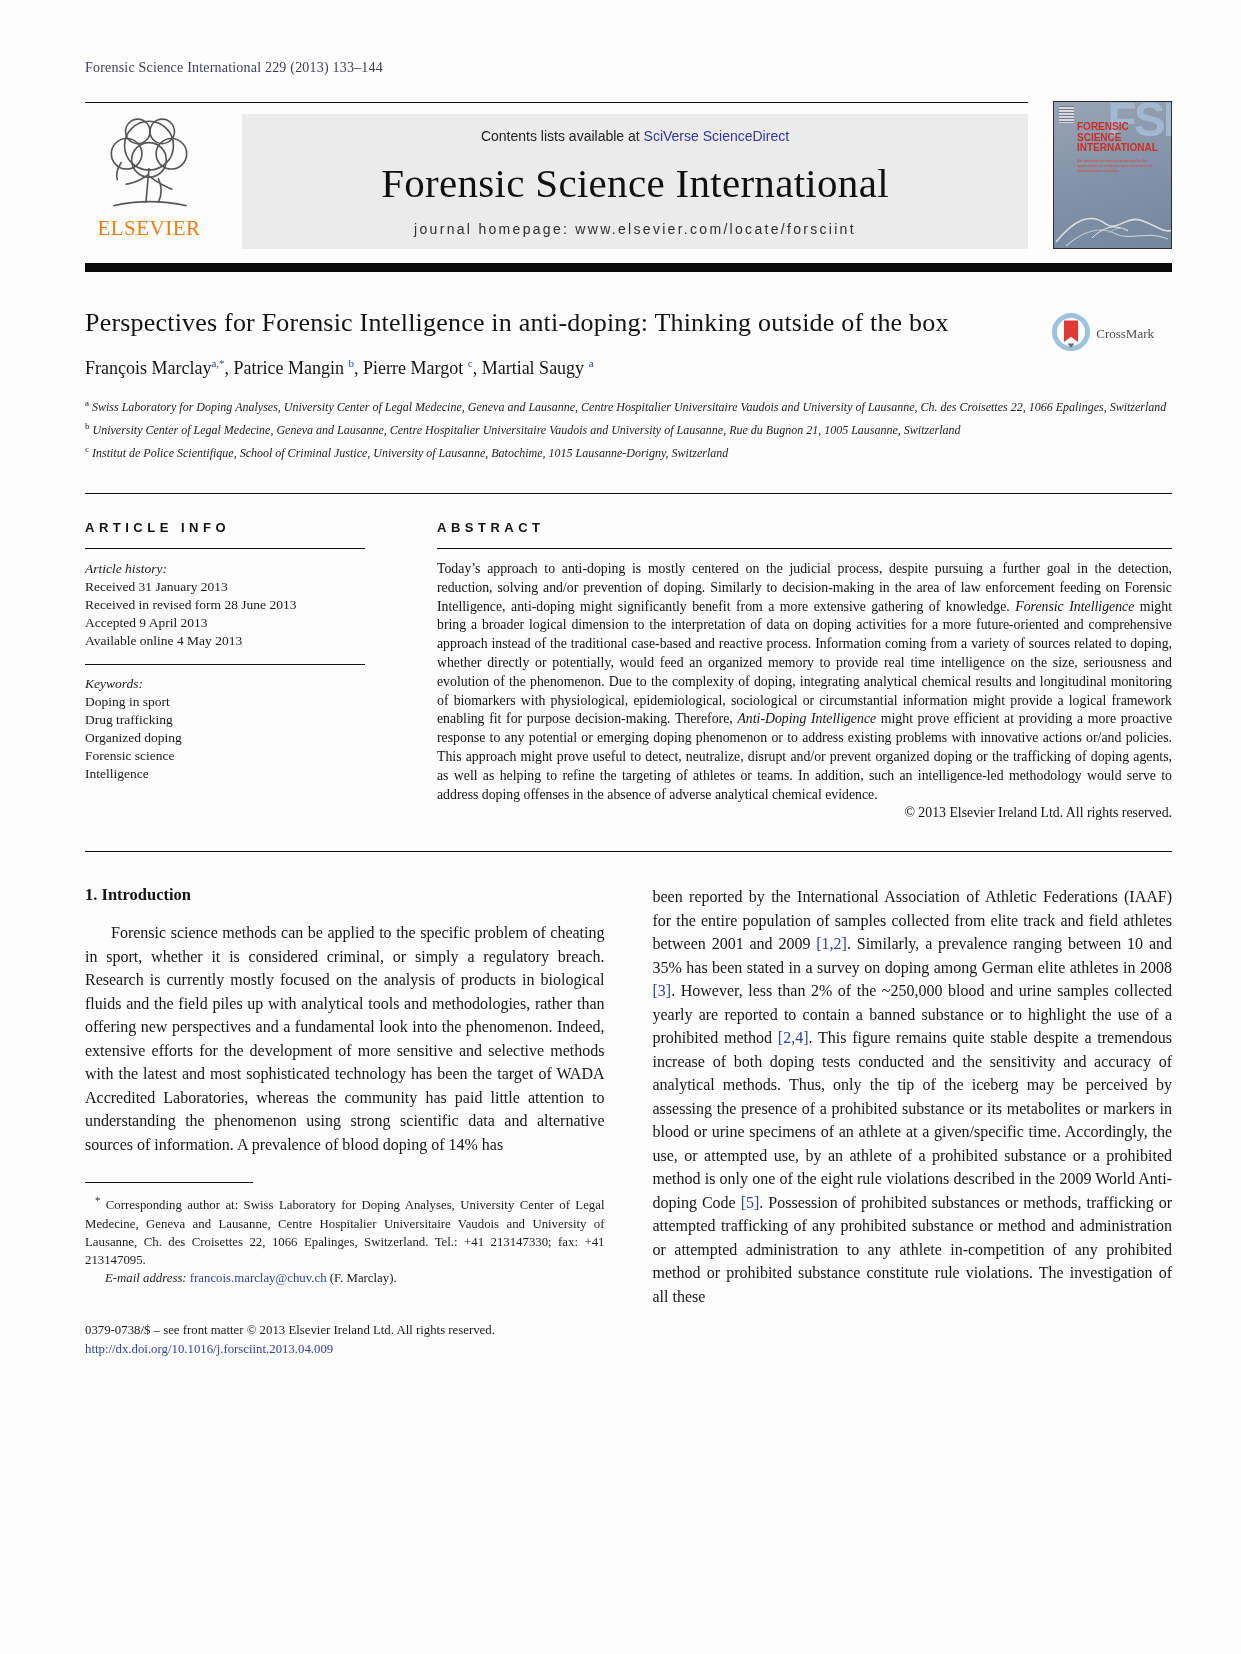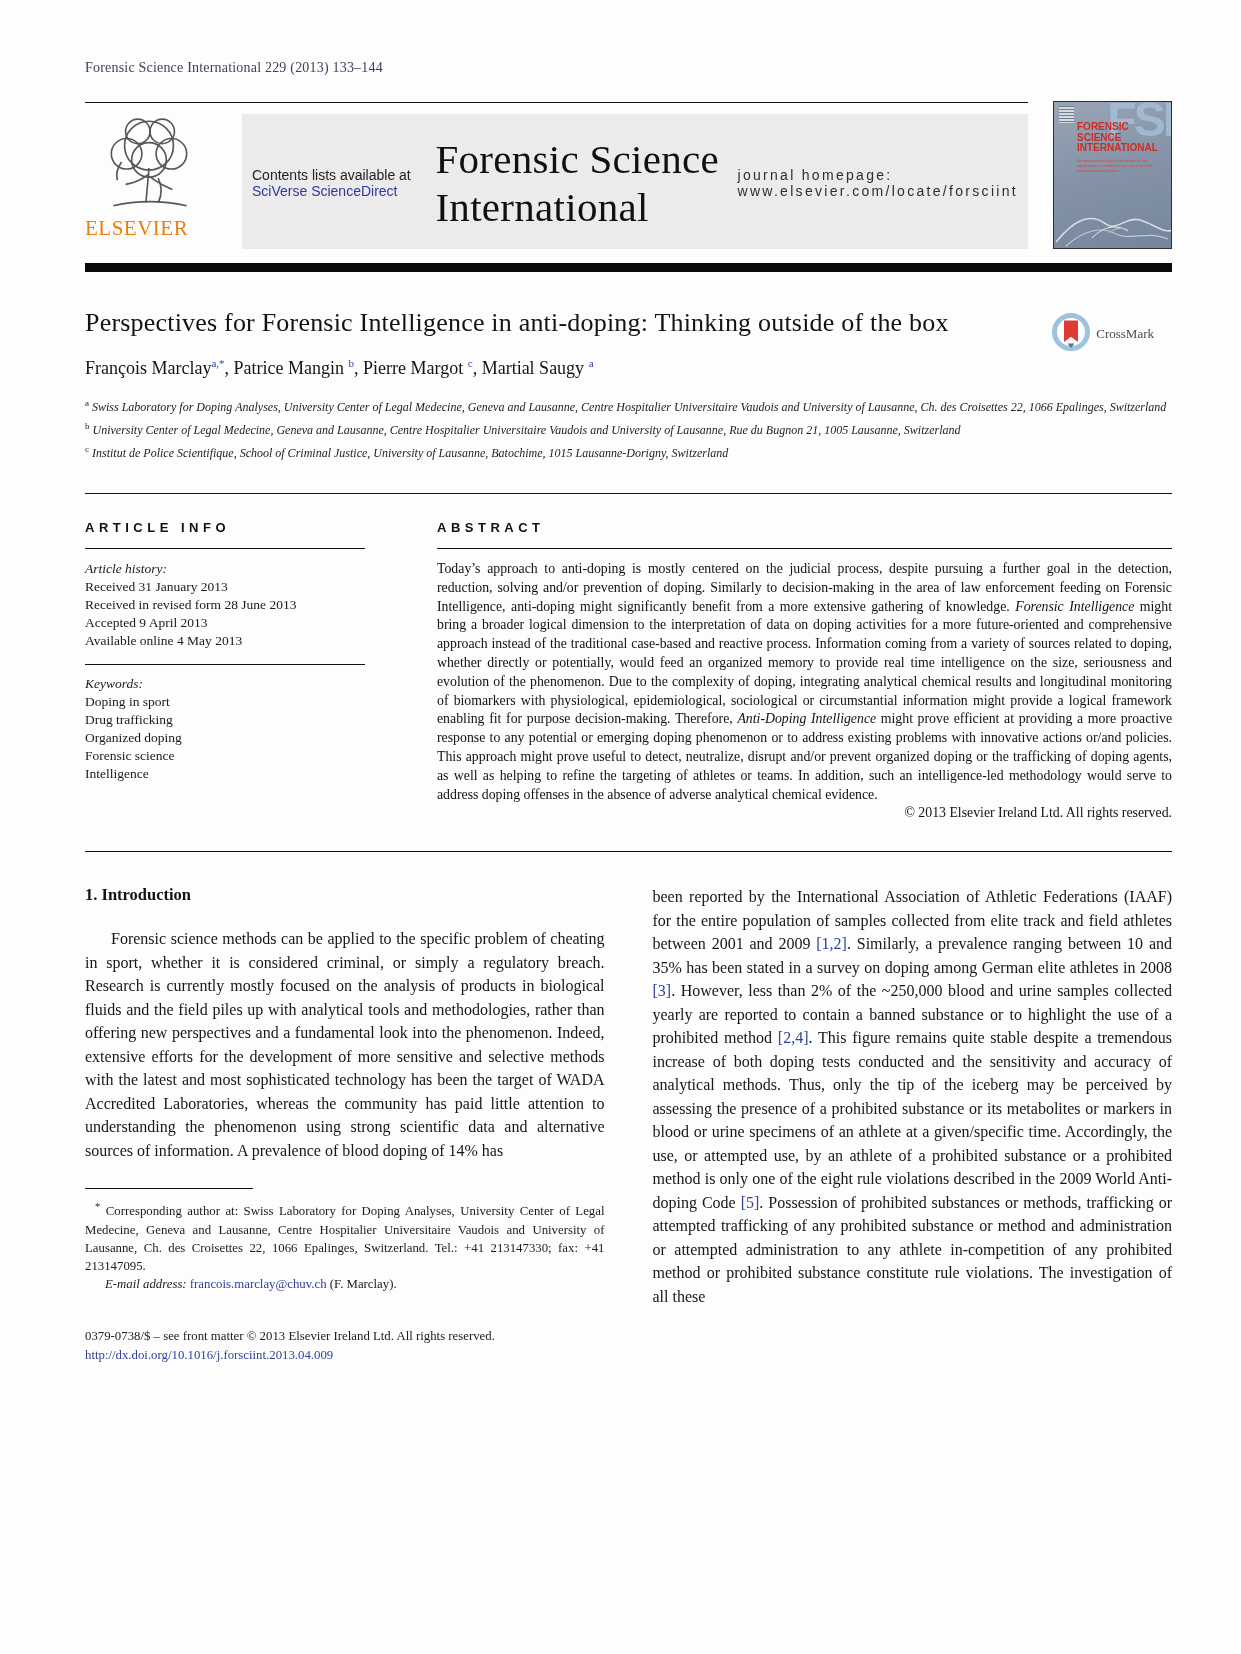--- a/index.html
+++ b/index.html
@@ -14,29 +14,29 @@
     overflow:hidden;
     padding:60px 69px 0 85px;
   }
   
   .journal-ref {
     font-size:14px; color:#3f3f5c; letter-spacing:.2px;
   }
   .rule-thin { height:1px; background:#111; border:none; }
   .rule-header { width:943px; margin-top:26px; }
   .masthead { position:relative; margin-top:11px; height:135px; }
-  .elsevier-logo { position:absolute; left:0; top:0; width:128px; height:135px; text-align:left; }
+  .elsevier-logo { position:absolute; left:0; top:0; width:128px; height:135px; text-align:center; }
   .elsevier-logo svg { display:block; margin:0 auto; }
   .elsevier-word {
     font-family:"Liberation Serif", serif; font-size:21px; color:#ee7d11;
     letter-spacing:.5px; margin-top:-2px;
   }
   .graybox {
     position:absolute; left:157px; top:0; width:786px; height:135px;
-    background:#ebebeb; display:flex; flex-direction:row; align-items:center;
+    background:#ebebeb; display:flex; flex-direction:column; align-items:center;
     justify-content:space-between; padding:14px 10px 12px 10px;
   }
   .contents-line { font-family:"Liberation Sans", sans-serif; font-size:14px; color:#222; }
   .contents-line a { color:#3136a0; text-decoration:none; }
   .journal-name { font-size:41px; color:#101010; letter-spacing:.3px; }
   .homepage-line {
     font-family:"Liberation Sans", sans-serif; font-size:14px; color:#2e2e2e;
     letter-spacing:2.3px; text-decoration:none;
   }
   .cover {
@@ -90,21 +90,21 @@
   .rule-col { margin-top:13px; margin-bottom:11px; }
   .info-label { font-style:italic; font-size:13.5px; line-height:18px; }
   .info-line { font-size:13.5px; line-height:18px; }
   .info-sep { margin-top:14px; margin-bottom:10px; }
   .abstract-text { font-size:13.8px; line-height:18.8px; text-align:justify; color:#111; }
   .abstract-copyright { text-align:right; font-size:13.8px; margin-top:1px; color:#111; }
   
   .body-grid { display:grid; grid-template-columns:1fr 1fr; column-gap:48px; margin-top:33px; }
   .section-heading { font-size:16.5px; font-weight:bold; color:#131313; }
   .body-text { font-size:16px; line-height:23.5px; text-align:justify; color:#161616; }
-  .para-indent { text-indent:26px; margin-top:22px; }
+  .para-indent { text-indent:26px; margin-top:16px; }
   .cite { color:#31439c; text-decoration:none; }
   .footnote { margin-top:26px; }
   .footnote-rule { width:168px; height:1px; background:#111; margin-bottom:9px; }
   .footnote-text { font-size:12.8px; line-height:18px; text-align:justify; color:#1c1c1c; text-indent:10px; }
   .footnote-email { font-size:12.8px; line-height:18px; text-indent:20px; }
   .footnote-email .em-lab { font-style:italic; }
   .footnote-email a { color:#31439c; text-decoration:none; }
   .issn-line { margin-top:34px; font-size:12.8px; line-height:19px; color:#1c1c1c; }
   .doi-line { display:block; font-size:12.8px; line-height:19px; color:#31439c; text-decoration:none; }
 </style>

